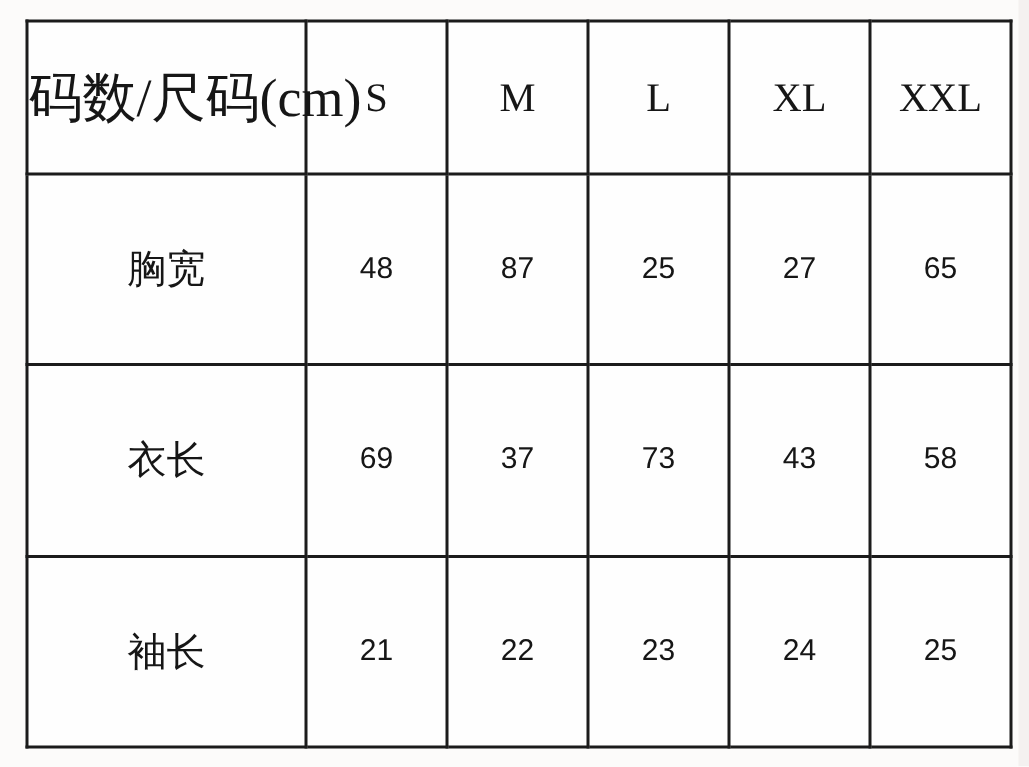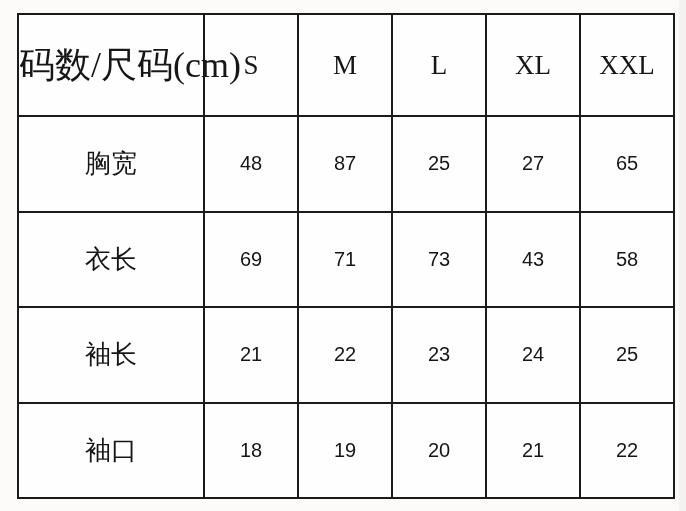--- a/index.html
+++ b/index.html
@@ -96,37 +96,29 @@
           <td class="row-label-cell">胸宽</td>
           <td class="value-cell">48</td>
           <td class="value-cell">87</td>
           <td class="value-cell">25</td>
           <td class="value-cell">27</td>
           <td class="value-cell">65</td>
         </tr>
         <tr class="data-row">
           <td class="row-label-cell">衣长</td>
           <td class="value-cell">69</td>
-          <td class="value-cell">71</td>
+          <td class="value-cell">37</td>
           <td class="value-cell">73</td>
           <td class="value-cell">43</td>
           <td class="value-cell">58</td>
         </tr>
         <tr class="data-row">
           <td class="row-label-cell">袖长</td>
           <td class="value-cell">21</td>
           <td class="value-cell">22</td>
           <td class="value-cell">23</td>
           <td class="value-cell">24</td>
           <td class="value-cell">25</td>
         </tr>
-        <tr class="data-row">
-          <td class="row-label-cell">袖口</td>
-          <td class="value-cell">18</td>
-          <td class="value-cell">19</td>
-          <td class="value-cell">20</td>
-          <td class="value-cell">21</td>
-          <td class="value-cell">22</td>
-        </tr>
       </tbody>
   </table>
 </div>
 <div class="edge-strip"></div>
 
 </body></html>

